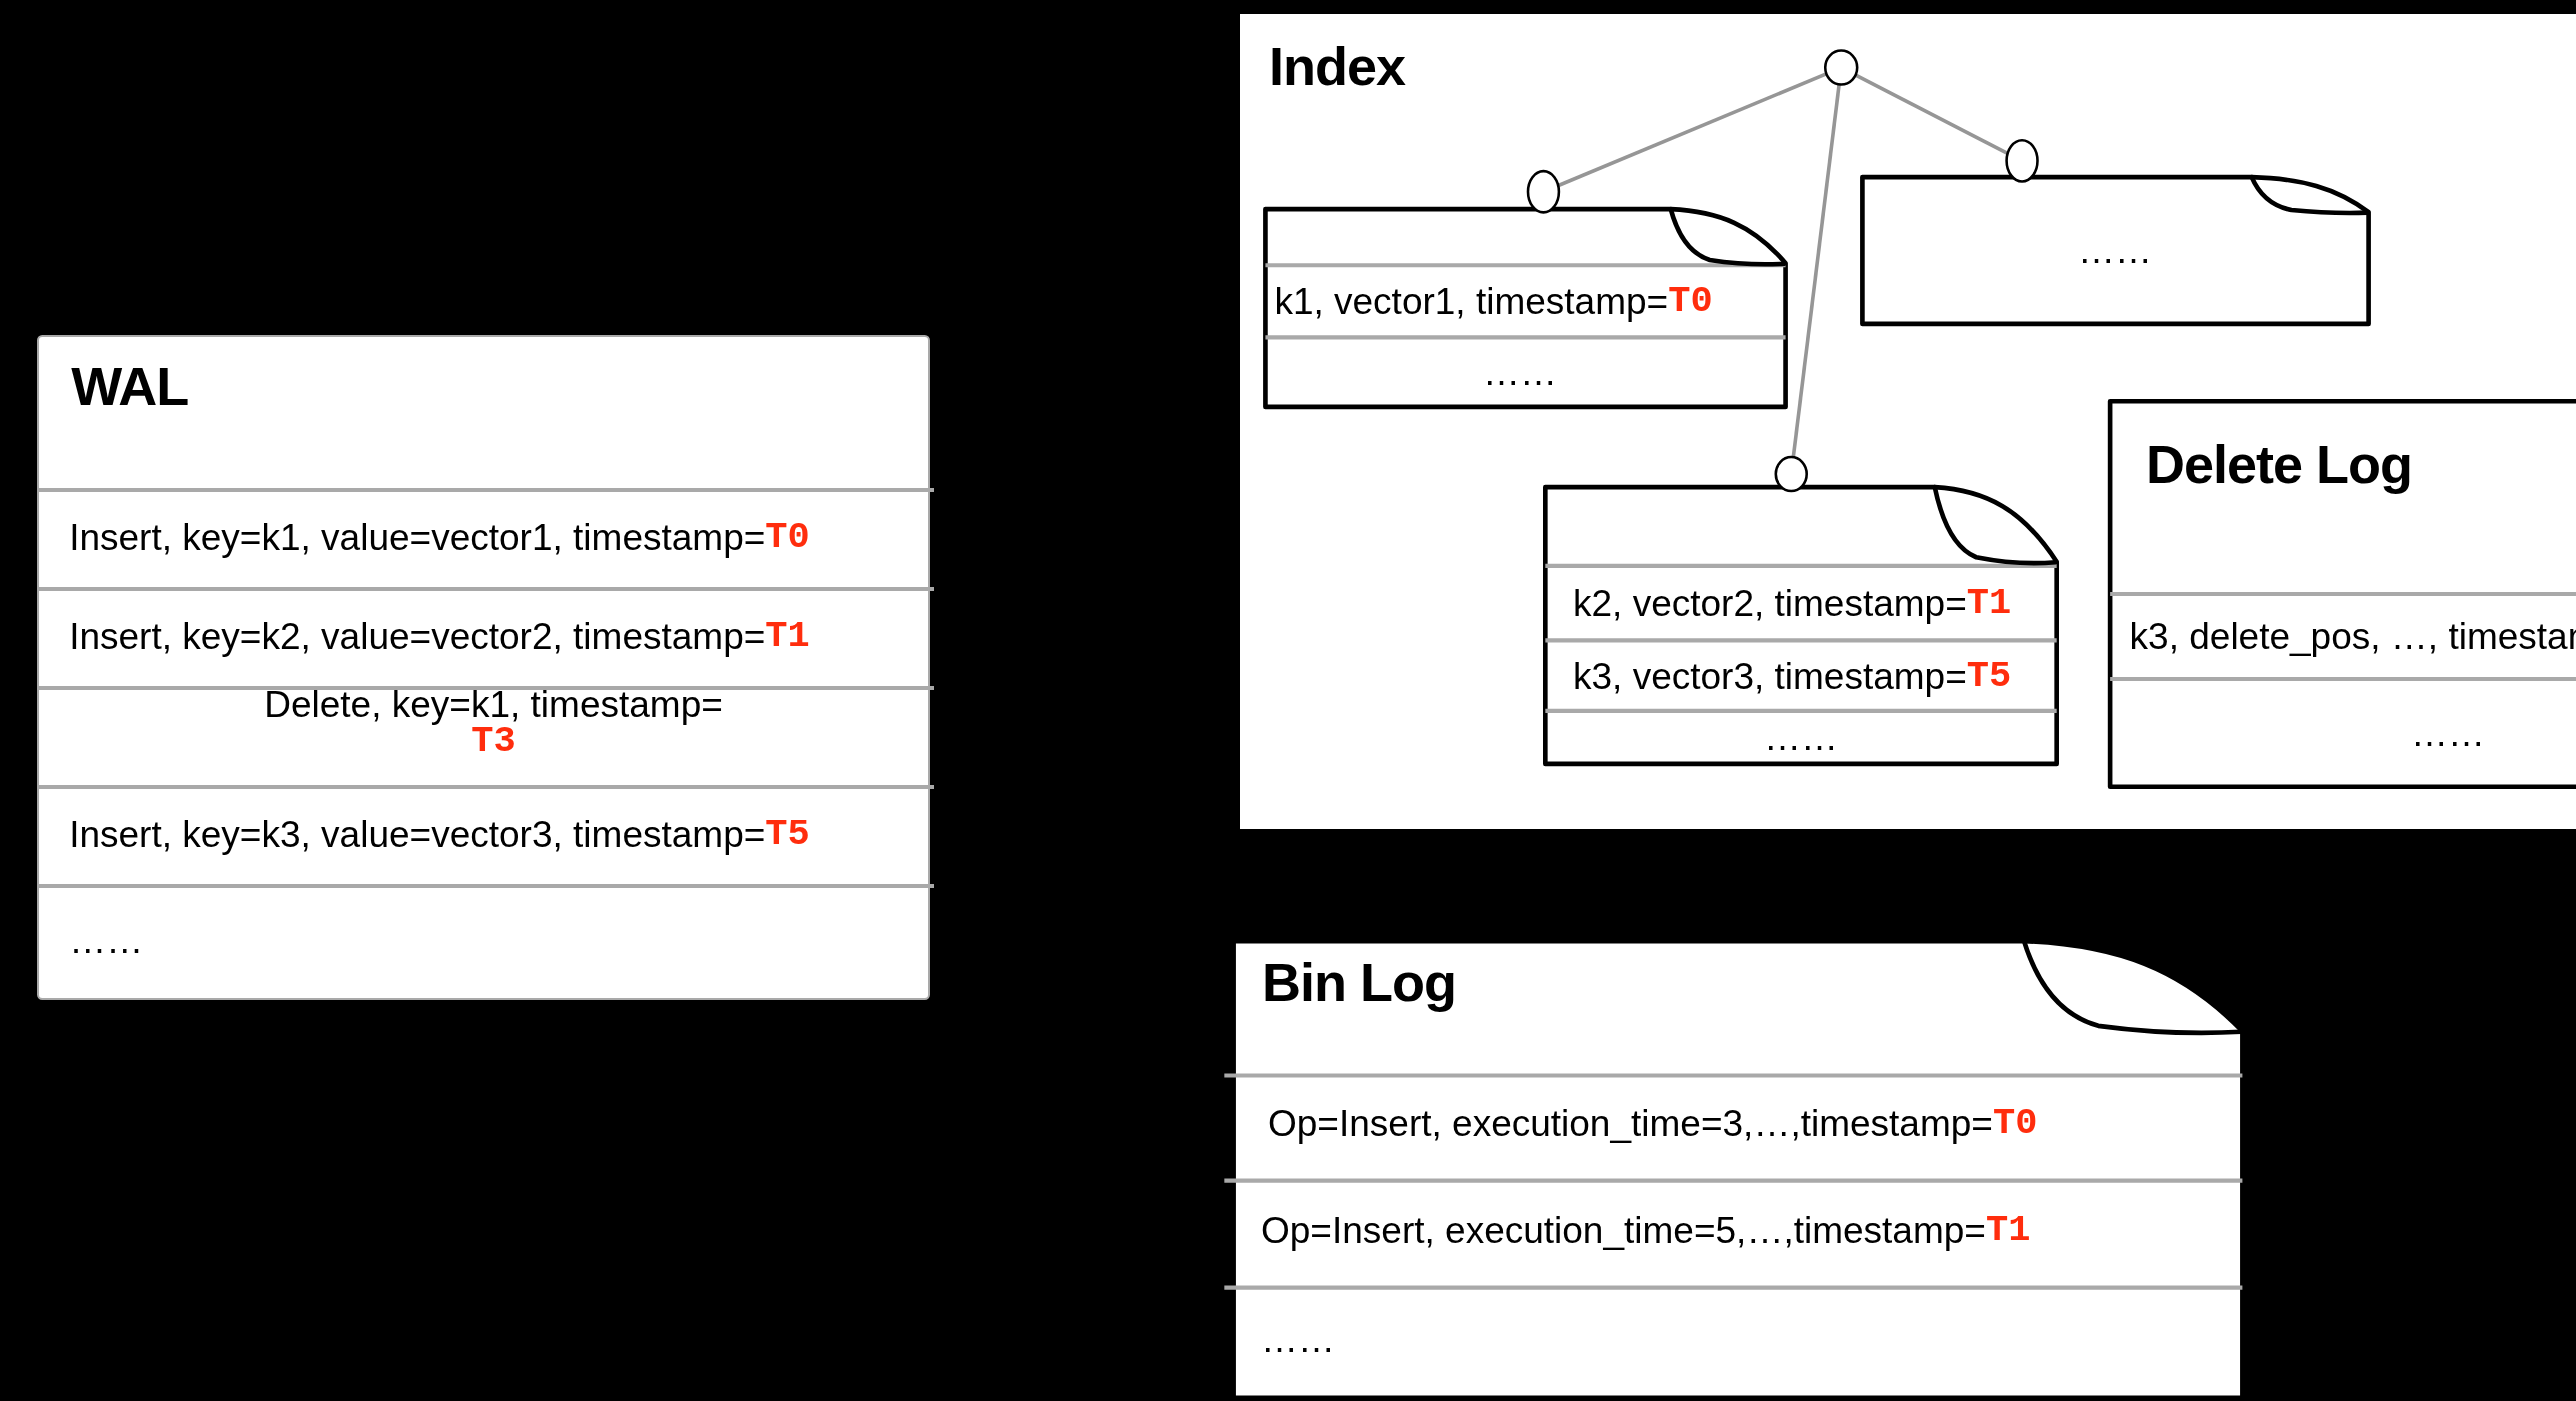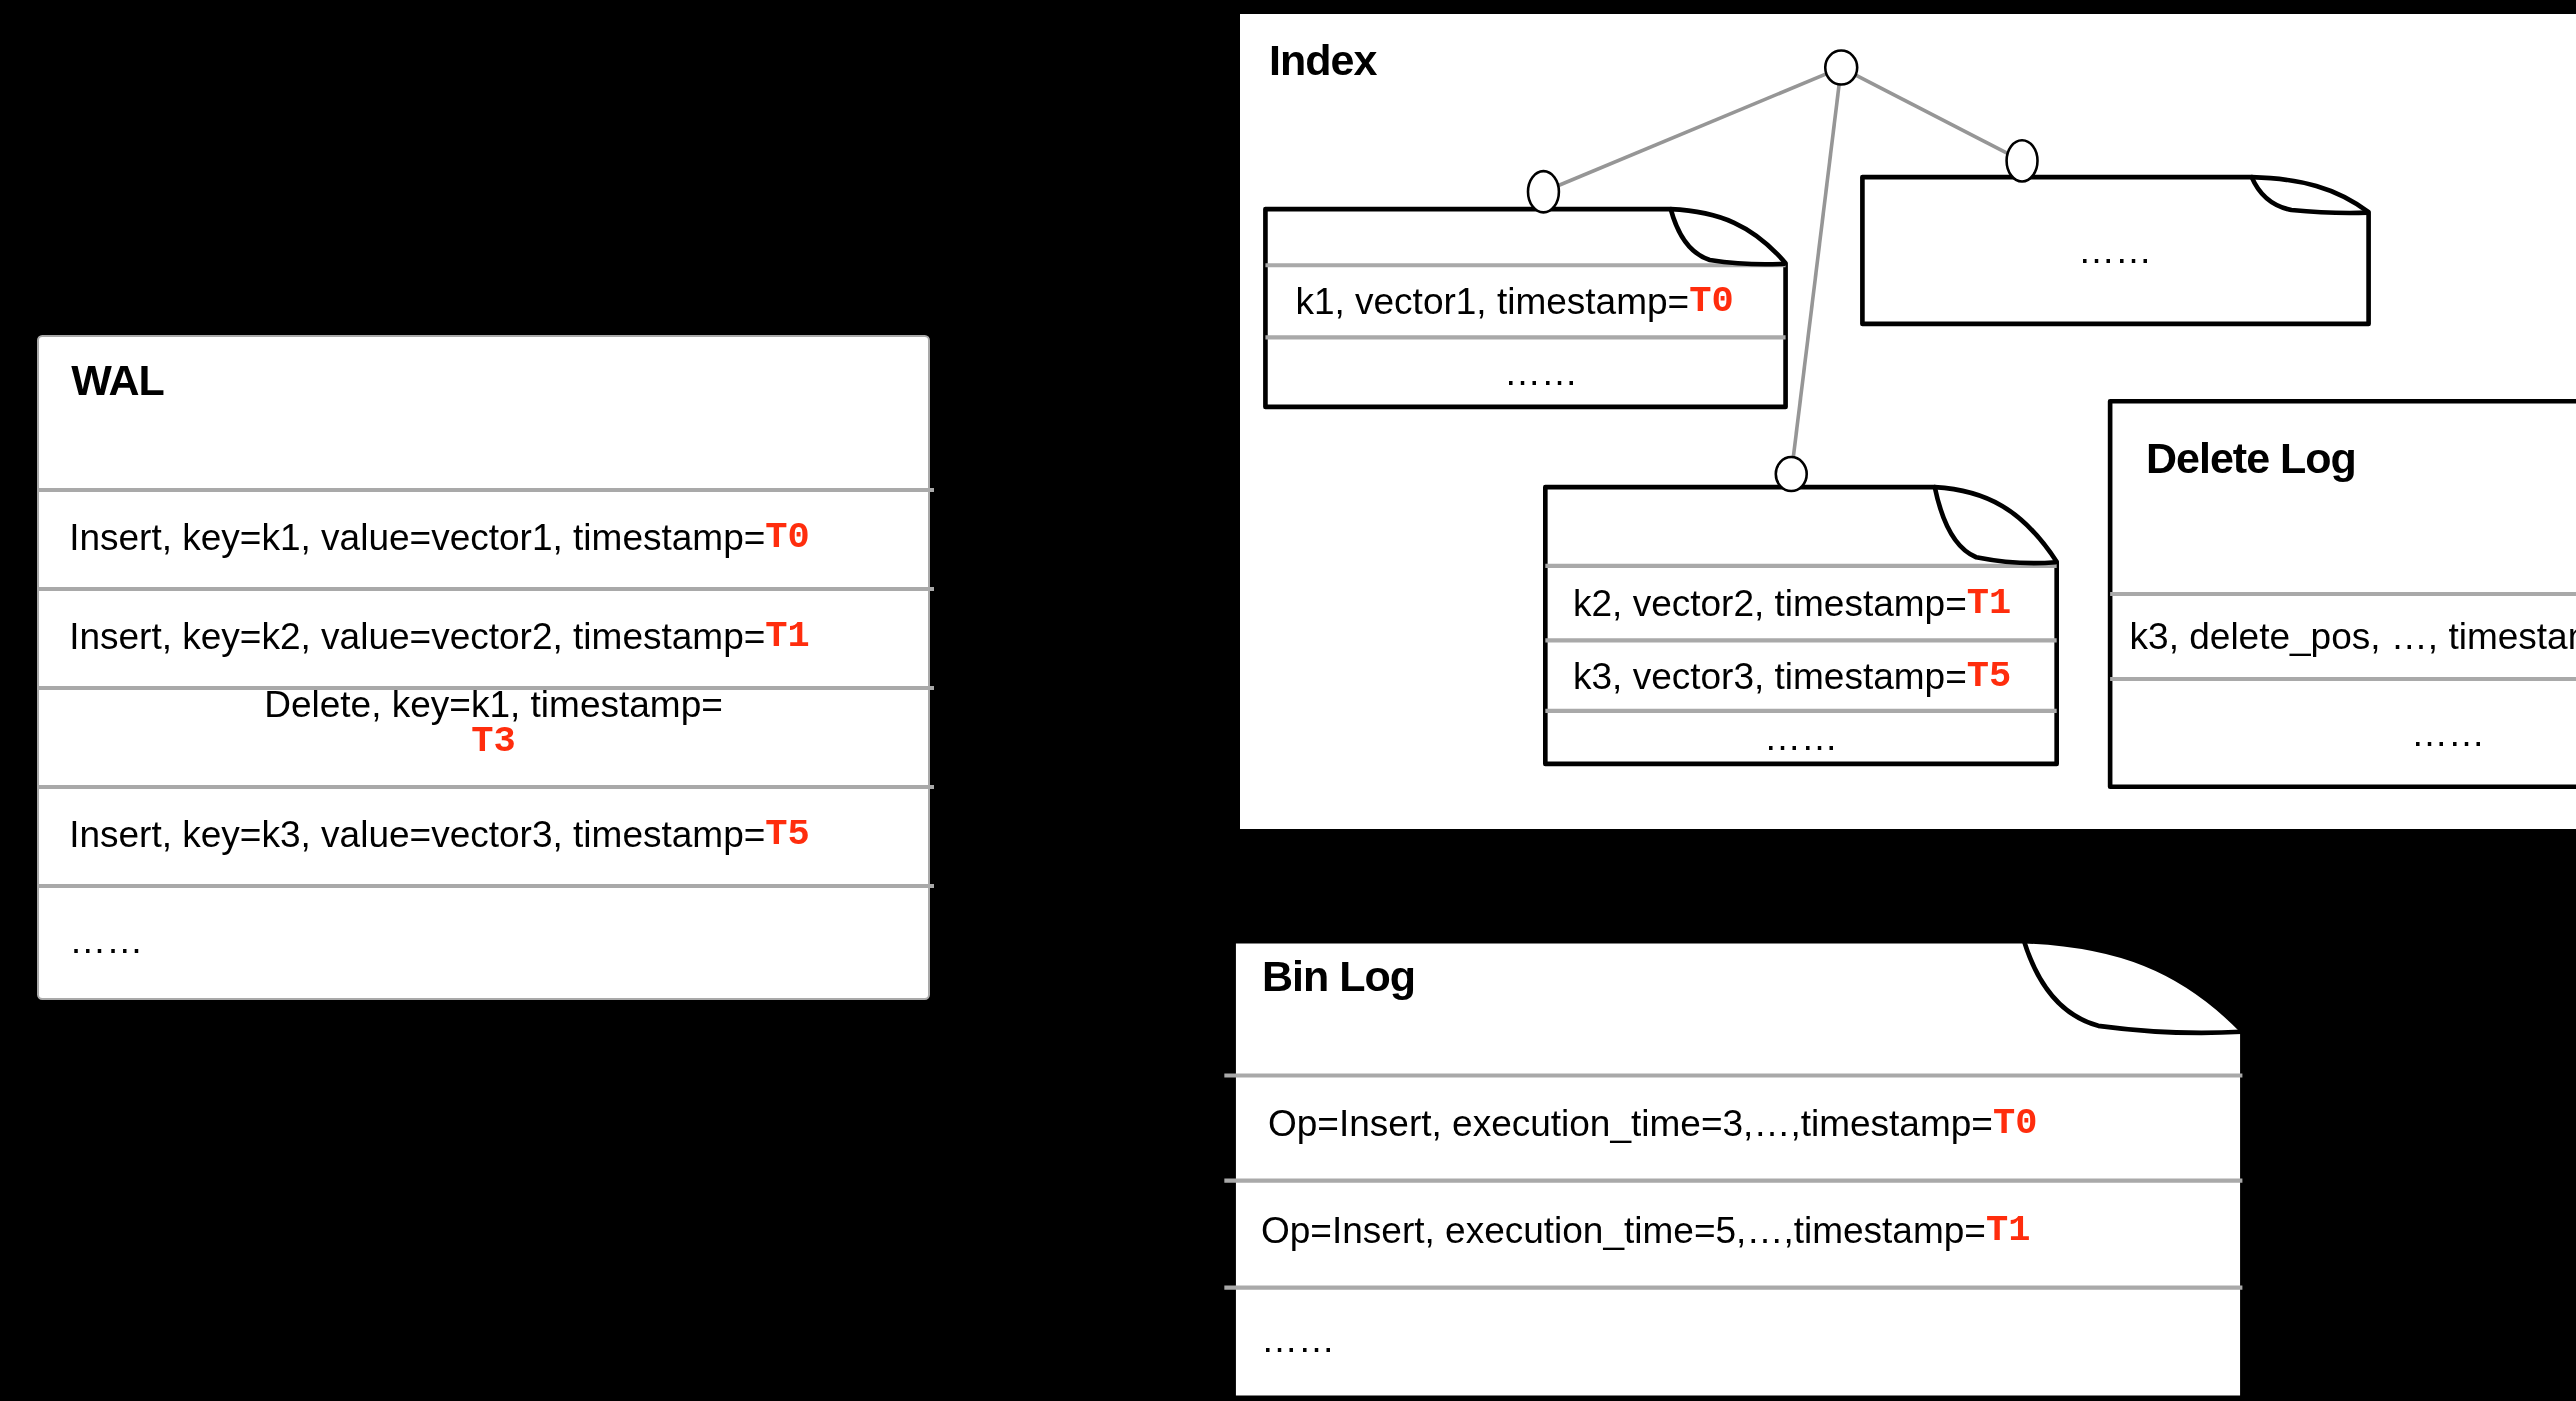--- a/index.html
+++ b/index.html
@@ -14,21 +14,21 @@
   .canvas{
     position:relative;
     width:2817px;height:1402px;
     background:var(--bg);
     overflow:hidden;
     font-family:"Liberation Sans","DejaVu Sans",sans-serif;
   }
   
   .panel-title{
     position:absolute;
-    font-size:43px;
+    font-size:54px;
     font-weight:bold;
     letter-spacing:-1px;
     color:var(--ink);
     white-space:nowrap;
     line-height:1;
   }
   .row-band{
     position:absolute;
     display:flex;
     align-items:center;
@@ -111,21 +111,21 @@
 
   <div class="index-panel">
     <div class="panel-title" style="left:29px;top:25px;">Index</div>
 
     <svg class="filebox" style="left:20.6px;top:191px;" width="529" height="206" viewBox="-8 -8 1026 400">
         <path class="fb-body" d="M 0 0 L 787 0 C 880.66 4.2 947.56 31.5 1010 105 L 1010 384 L 0 384 Z"></path>
         <line class="fb-div" x1="0" x2="1010" y1="109" y2="109"></line>
         <line class="fb-div" x1="0" x2="1010" y1="249" y2="249"></line>
         <path class="fb-flap" d="M 787 0 Q 809.3 81.9 862.82 98.69999999999999 Q 938.64 110.25 1008 106"></path>
       </svg>
-    <div class="layer" style="left:41px;top:195px;width:520px;height:198px;">
+    <div class="layer" style="left:20px;top:195px;width:520px;height:198px;">
       <div class="row-band" style="left:14.4px;top:56px;height:72px;right:5.2px;">
         <span>k1, vector1, timestamp=</span>
           <span class="ts">T0</span>
       </div>
       <div class="row-band centered" style="left:0;top:128px;height:70px;width:100%;">
         <span>……</span>
           <span class="ts"></span>
       </div>
     </div>
 

